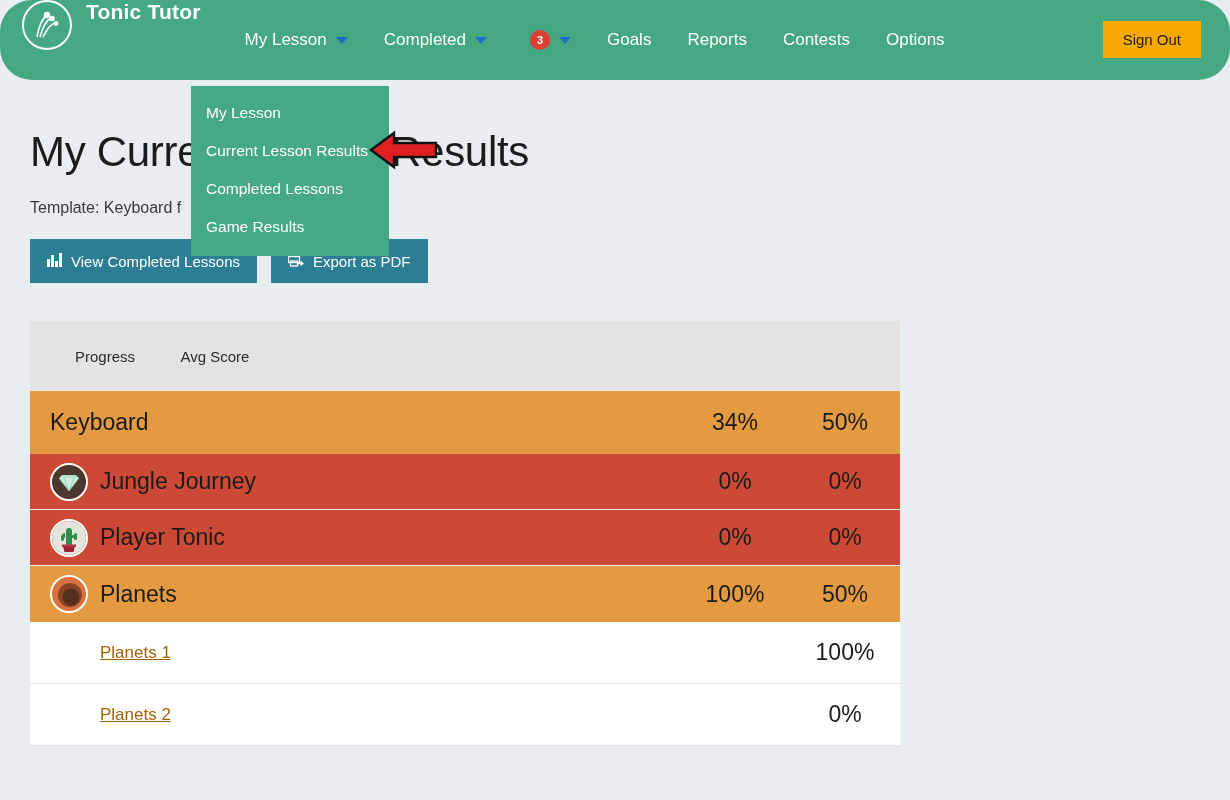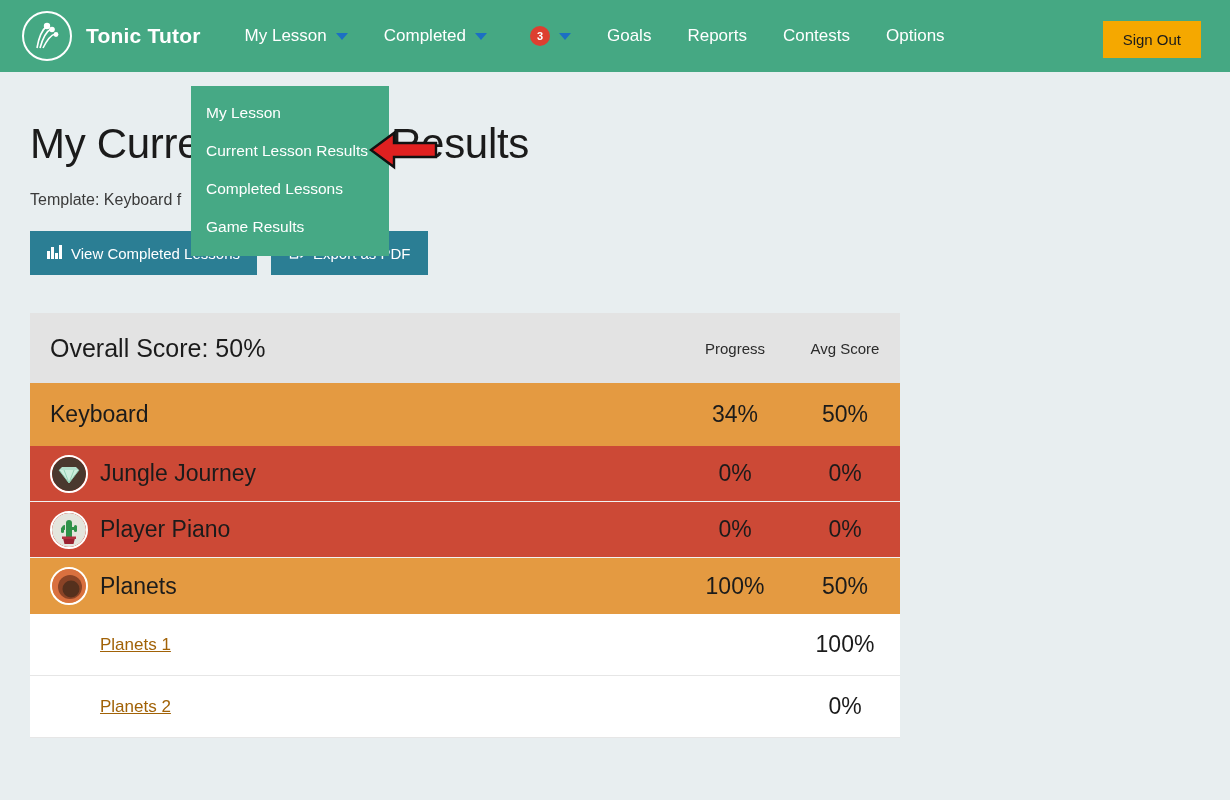--- a/index.html
+++ b/index.html
@@ -7,25 +7,26 @@
     margin: 0; padding: 0;
     width: 1230px; height: 800px;
     background: #e8eef0;
     font-family: "Liberation Sans", sans-serif;
     overflow: hidden;
   }
 
   
   .navbar {
     position: relative;
-    height: 72px;
+    height: 80px;
     background: #45a883;
     display: flex;
-    align-items: center;
+    align-items: flex-start;
     padding: 0 22px 0 22px;
+    border-radius: 32px;
   }
   .brand-logo {
     width: 50px; height: 50px;
     border-radius: 50%;
     border: 2px solid #ffffff;
     margin-right: 14px;
     flex: 0 0 auto;
     display: flex; align-items: center; justify-content: center;
   }
   .brand-name {
@@ -279,21 +280,20 @@
           <path d="M10 11.5 h5 M12.5 9.5 l2.5 2 -2.5 2" stroke="#ffffff" stroke-width="1.3" fill="none"></path>
         </svg>
       </span>
       <span>Export as PDF</span>
     </button>
   </div>
 
   <div class="results-card">
 
     <div class="row row-head">
-      <div class="name">Overall Score: 50%</div>
       <div class="col">Progress</div>
       <div class="col">Avg Score</div>
     </div>
 
     <div class="row row-orange row-keyboard">
       <div class="name">Keyboard</div>
       <div class="col">34%</div>
       <div class="col">50%</div>
     </div>
 
@@ -321,21 +321,21 @@
             <circle cx="17" cy="17" r="17" fill="#e4e5dd"></circle>
             <rect x="14" y="7" width="6" height="20" rx="3" fill="#2f9149"></rect>
             <path d="M10 15 a3 3 0 0 1 3 -3 v5 a3 3 0 0 1 -3 -3 z" fill="#2f9149"></path>
             <rect x="9" y="14" width="3" height="6" rx="1.5" fill="#2f9149"></rect>
             <rect x="22" y="12" width="3" height="7" rx="1.5" fill="#2f9149"></rect>
             <path d="M20 14 h3 v3 h-3 z" fill="#2f9149"></path>
             <path d="M11 25 h12 l-1.5 6 h-9 z" fill="#9b2230"></path>
             <rect x="10" y="23.5" width="14" height="2.5" fill="#b33040"></rect>
           </svg>
         </span>
-        <span>Player Piano</span>
+        <span>Player Tonic</span>
       </div>
       <div class="col">0%</div>
       <div class="col">0%</div>
     </div>
 
     <div class="row row-orange">
       <div class="name">
         <span class="game-icon">
           <svg width="34" height="34" viewBox="0 0 34 34" aria-hidden="true">
             <circle cx="17" cy="17" r="17" fill="#d9703f"></circle>

